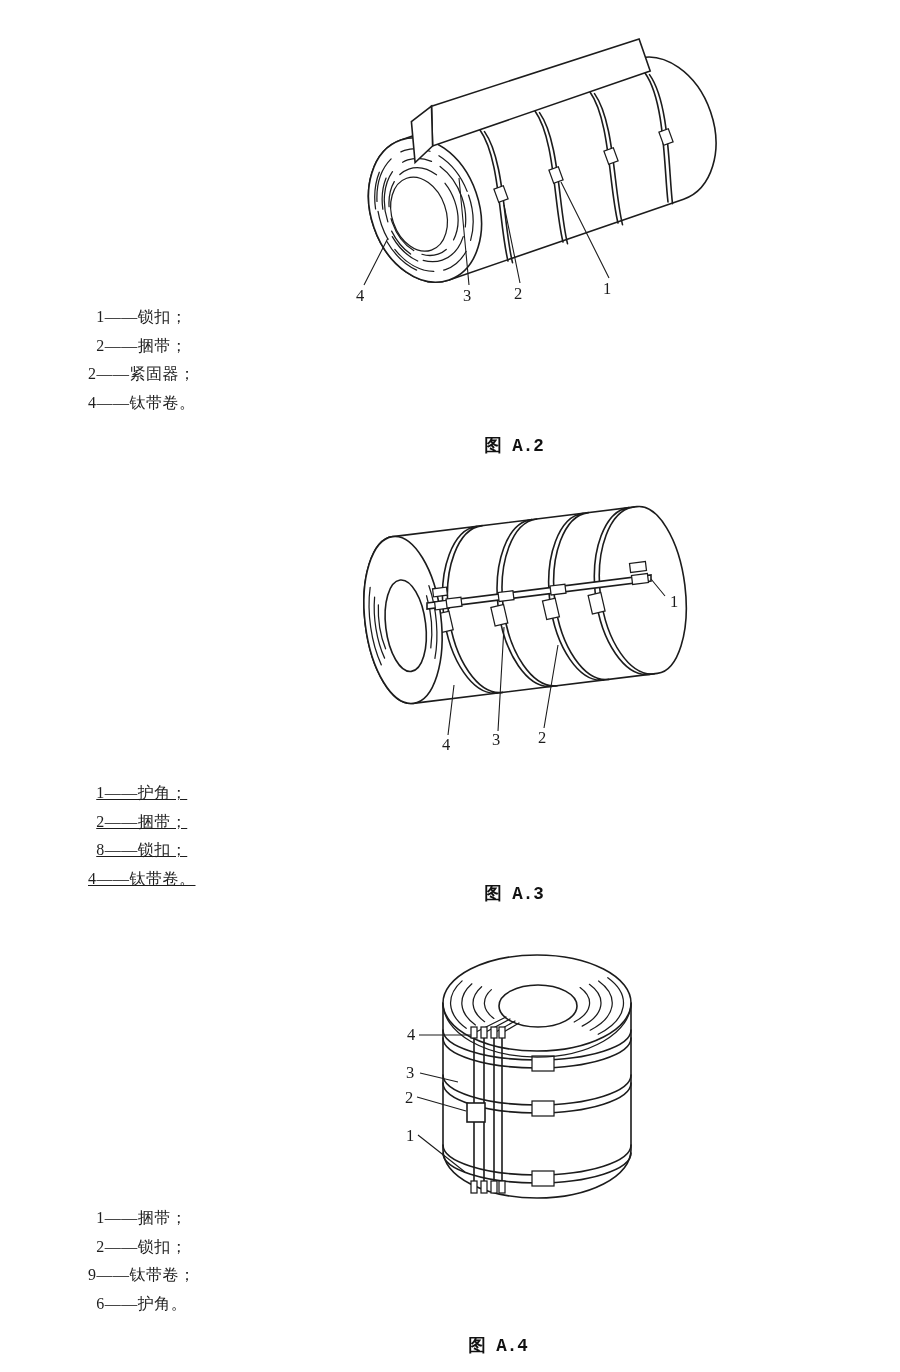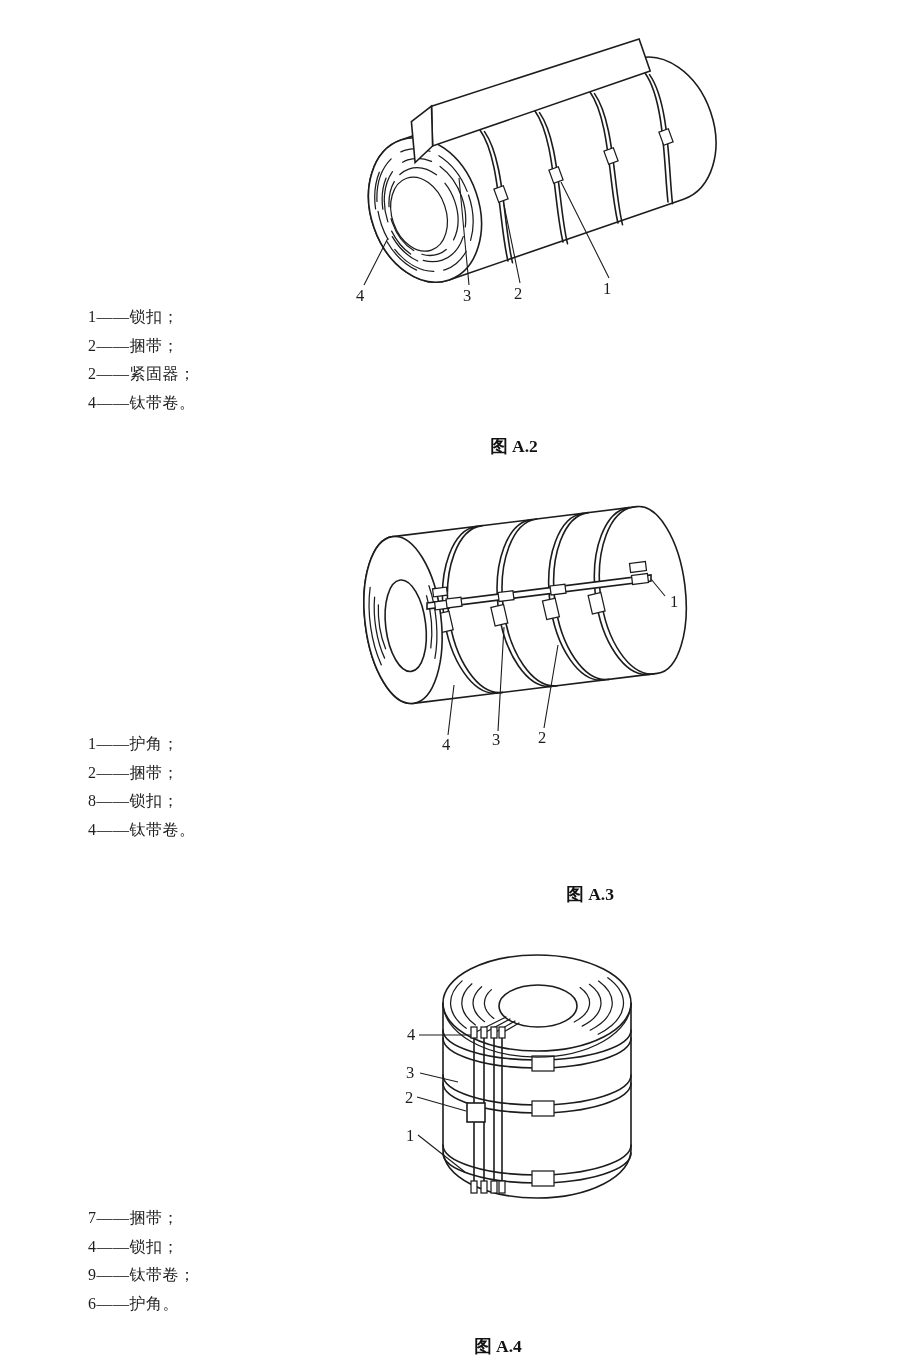--- a/index.html
+++ b/index.html
@@ -2,28 +2,28 @@
 <html><head>
 <meta charset="utf-8">
 <style>
   html,body{margin:0;padding:0;}
   body{
     width:900px;height:1372px;position:relative;background:#ffffff;
     font-family:"Liberation Serif","DejaVu Serif",serif;color:#1c1c1c;
     overflow:hidden;
   }
   .fig-svg{position:absolute;}
-  .legend{position:absolute;left:88px;}
+  .legend{position:absolute;left:88px;text-align:center;}
   .legend-item{
     height:28.6px;line-height:28.6px;font-size:16px;color:#1f1f1f;
     letter-spacing:0.5px;white-space:pre;
   }
   .caption{
     position:absolute;width:200px;text-align:center;
-    font-size:17.5px;font-weight:bold;color:#111;line-height:20px;
+    font-size:17.5px;font-weight:bold;color:#111;line-height:20px;font-family:Liberation Mono, monospace;
   }
   
   .s  {fill:none;stroke:#1c1c1c;stroke-width:1.6;stroke-linecap:round;}
   .sf {fill:#ffffff;stroke:#1c1c1c;stroke-width:1.6;}
   .fo {fill:#ffffff;stroke:none;}
   .thin{stroke-width:1.25;}
   .leader{fill:none;stroke:#1c1c1c;stroke-width:1.1;}
   .callout{font-family:"Liberation Serif",serif;font-size:16.5px;fill:#1c1c1c;}
 </style>
 </head>
@@ -133,28 +133,28 @@
              M 214,233 L 228,150
              M 335,101 L 321,84"></path>
 
     <text class="callout" x="116" y="255" text-anchor="middle">4</text>
     <text class="callout" x="166" y="250" text-anchor="middle">3</text>
     <text class="callout" x="212" y="248" text-anchor="middle">2</text>
     <text class="callout" x="344" y="112" text-anchor="middle">1</text>
   </g>
 </svg>
 
-<div class="legend" style="top:730px;">
+<div class="legend" style="top:779px;text-decoration:underline;">
   <div class="legend-item">1——护角；</div>
   <div class="legend-item">2——捆带；</div>
   <div class="legend-item">8——锁扣；</div>
   <div class="legend-item">4——钛带卷。</div>
 </div>
 
-<div class="caption" style="left:414px;top:884px;text-align:right;">图 A.3</div>
+<div class="caption" style="left:414px;top:884px;">图 A.3</div>
 
 <svg class="fig-svg" style="left:395px;top:945px;" width="300" height="270" viewBox="0 0 300 270">
   <g>
 
     <path class="fo" d="M 48,58 L 48,205 A 94,48 0 0 0 236,205 L 236,58 Z"></path>
     <path class="s" d="M 48,58 L 48,205 A 94,48 0 0 0 236,205 L 236,58"></path>
 
     <path class="s" d="M 48,85 A 94,30 0 0 0 236,85   M 48,93 A 94,30 0 0 0 236,93
              M 48,130 A 94,30 0 0 0 236,130 M 48,138 A 94,30 0 0 0 236,138
              M 48,200 A 94,30 0 0 0 236,200 M 48,208 A 94,30 0 0 0 236,208"></path>
@@ -196,19 +196,19 @@
              M 23,190 L 70,227"></path>
 
     <text class="callout" x="16" y="95" text-anchor="middle">4</text>
     <text class="callout" x="15" y="133" text-anchor="middle">3</text>
     <text class="callout" x="14" y="158" text-anchor="middle">2</text>
     <text class="callout" x="15" y="196" text-anchor="middle">1</text>
   </g>
 </svg>
 
 <div class="legend" style="top:1204px;">
-  <div class="legend-item">7——捆带；</div>
-  <div class="legend-item">4——锁扣；</div>
+  <div class="legend-item">1——捆带；</div>
+  <div class="legend-item">2——锁扣；</div>
   <div class="legend-item">9——钛带卷；</div>
   <div class="legend-item">6——护角。</div>
 </div>
 
 <div class="caption" style="left:398px;top:1336px;">图 A.4</div>
 
 </body></html>

